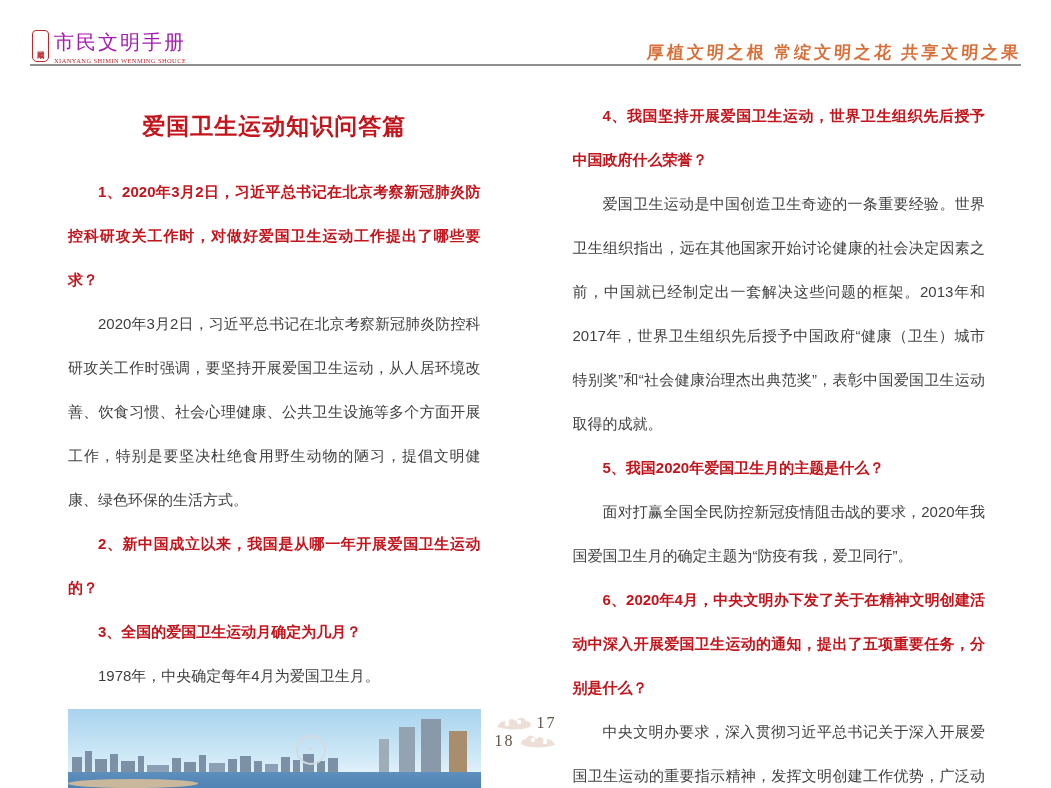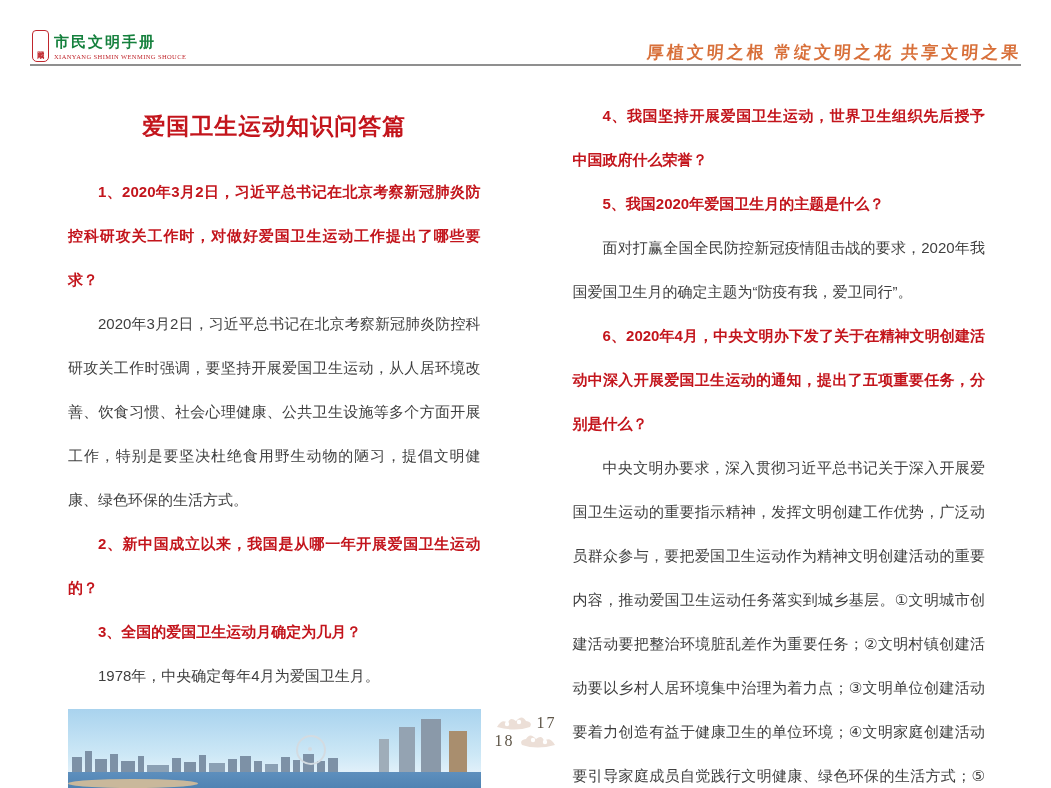--- a/index.html
+++ b/index.html
@@ -11,21 +11,21 @@
     overflow:hidden;
   }
   
   .hdr{position:absolute;top:28px;left:32px;right:30px;height:36px;display:flex;justify-content:space-between;align-items:center;}
   .logo{display:flex;align-items:center;gap:5px;}
   .seal{
     width:15px;height:30px;border:1.5px solid #c0272d;border-radius:4px 4px 5px 5px;
     color:#c0272d;font-size:7px;line-height:1.05;display:flex;align-items:center;justify-content:center;
     writing-mode:vertical-rl;text-orientation:upright;font-weight:bold;background:#fff;
   }
-  .logo-title{color:#15803d;font-size:15px;font-weight:bold;letter-spacing:2px;font-family:"Liberation Serif","DejaVu Serif",serif;}
+  .logo-title{color:#a21caf;font-size:20px;font-weight:normal;letter-spacing:2px;font-family:"Liberation Serif","DejaVu Serif",serif;}
   .logo-sub{color:#c0272d;font-size:6.5px;letter-spacing:0.4px;margin-top:1px;font-family:"Liberation Serif","DejaVu Serif",serif;}
   .slogan{
     color:#d8703a;font-size:17px;font-weight:bold;letter-spacing:3px;
     font-family:"Liberation Serif","DejaVu Serif",serif;transform:skewX(-4deg);
     align-self:flex-end;
   }
   .rule{position:absolute;top:64px;left:30px;right:30px;height:2px;background:#8f8f8f;}
   
   .columns{position:absolute;top:67px;left:68px;right:66px;display:flex;gap:92px;}
   .col{flex:1;min-width:0;}
@@ -131,20 +131,21 @@
         <div class="pillar" style="left:286px;top:90px;height:30px;"></div>
         <div class="pillar" style="left:318px;"></div>
 
         <div class="tree" style="left:96px;top:110px;width:14px;height:12px;background:#9a4a2e;"></div>
         <div class="road"></div>
       </div>
     </section>
 
     <section class="col right">
       <p class="q">4、我国坚持开展爱国卫生运动，世界卫生组织先后授予中国政府什么荣誉？</p>
+      <p class="a">爱国卫生运动是中国创造卫生奇迹的一条重要经验。世界卫生组织指出，远在其他国家开始讨论健康的社会决定因素之前，中国就已经制定出一套解决这些问题的框架。2013年和2017年，世界卫生组织先后授予中国政府“健康（卫生）城市特别奖”和“社会健康治理杰出典范奖”，表彰中国爱国卫生运动取得的成就。</p>
 
       <p class="q">5、我国2020年爱国卫生月的主题是什么？</p>
       <p class="a">面对打赢全国全民防控新冠疫情阻击战的要求，2020年我国爱国卫生月的确定主题为“防疫有我，爱卫同行”。</p>
 
       <p class="q">6、2020年4月，中央文明办下发了关于在精神文明创建活动中深入开展爱国卫生运动的通知，提出了五项重要任务，分别是什么？</p>
       <p class="a">中央文明办要求，深入贯彻习近平总书记关于深入开展爱国卫生运动的重要指示精神，发挥文明创建工作优势，广泛动员群众参与，要把爱国卫生运动作为精神文明创建活动的重要内容，推动爱国卫生运动任务落实到城乡基层。①文明城市创建活动要把整治环境脏乱差作为重要任务；②文明村镇创建活动要以乡村人居环境集中治理为着力点；③文明单位创建活动要着力创造有益于健康卫生的单位环境；④文明家庭创建活动要引导家庭成员自觉践行文明健康、绿色环保的生活方式；⑤文明校园创建活动要引导青少年养成文明健康的行为举止。</p>
     </section>
   </div>
 
   <div class="footer">

